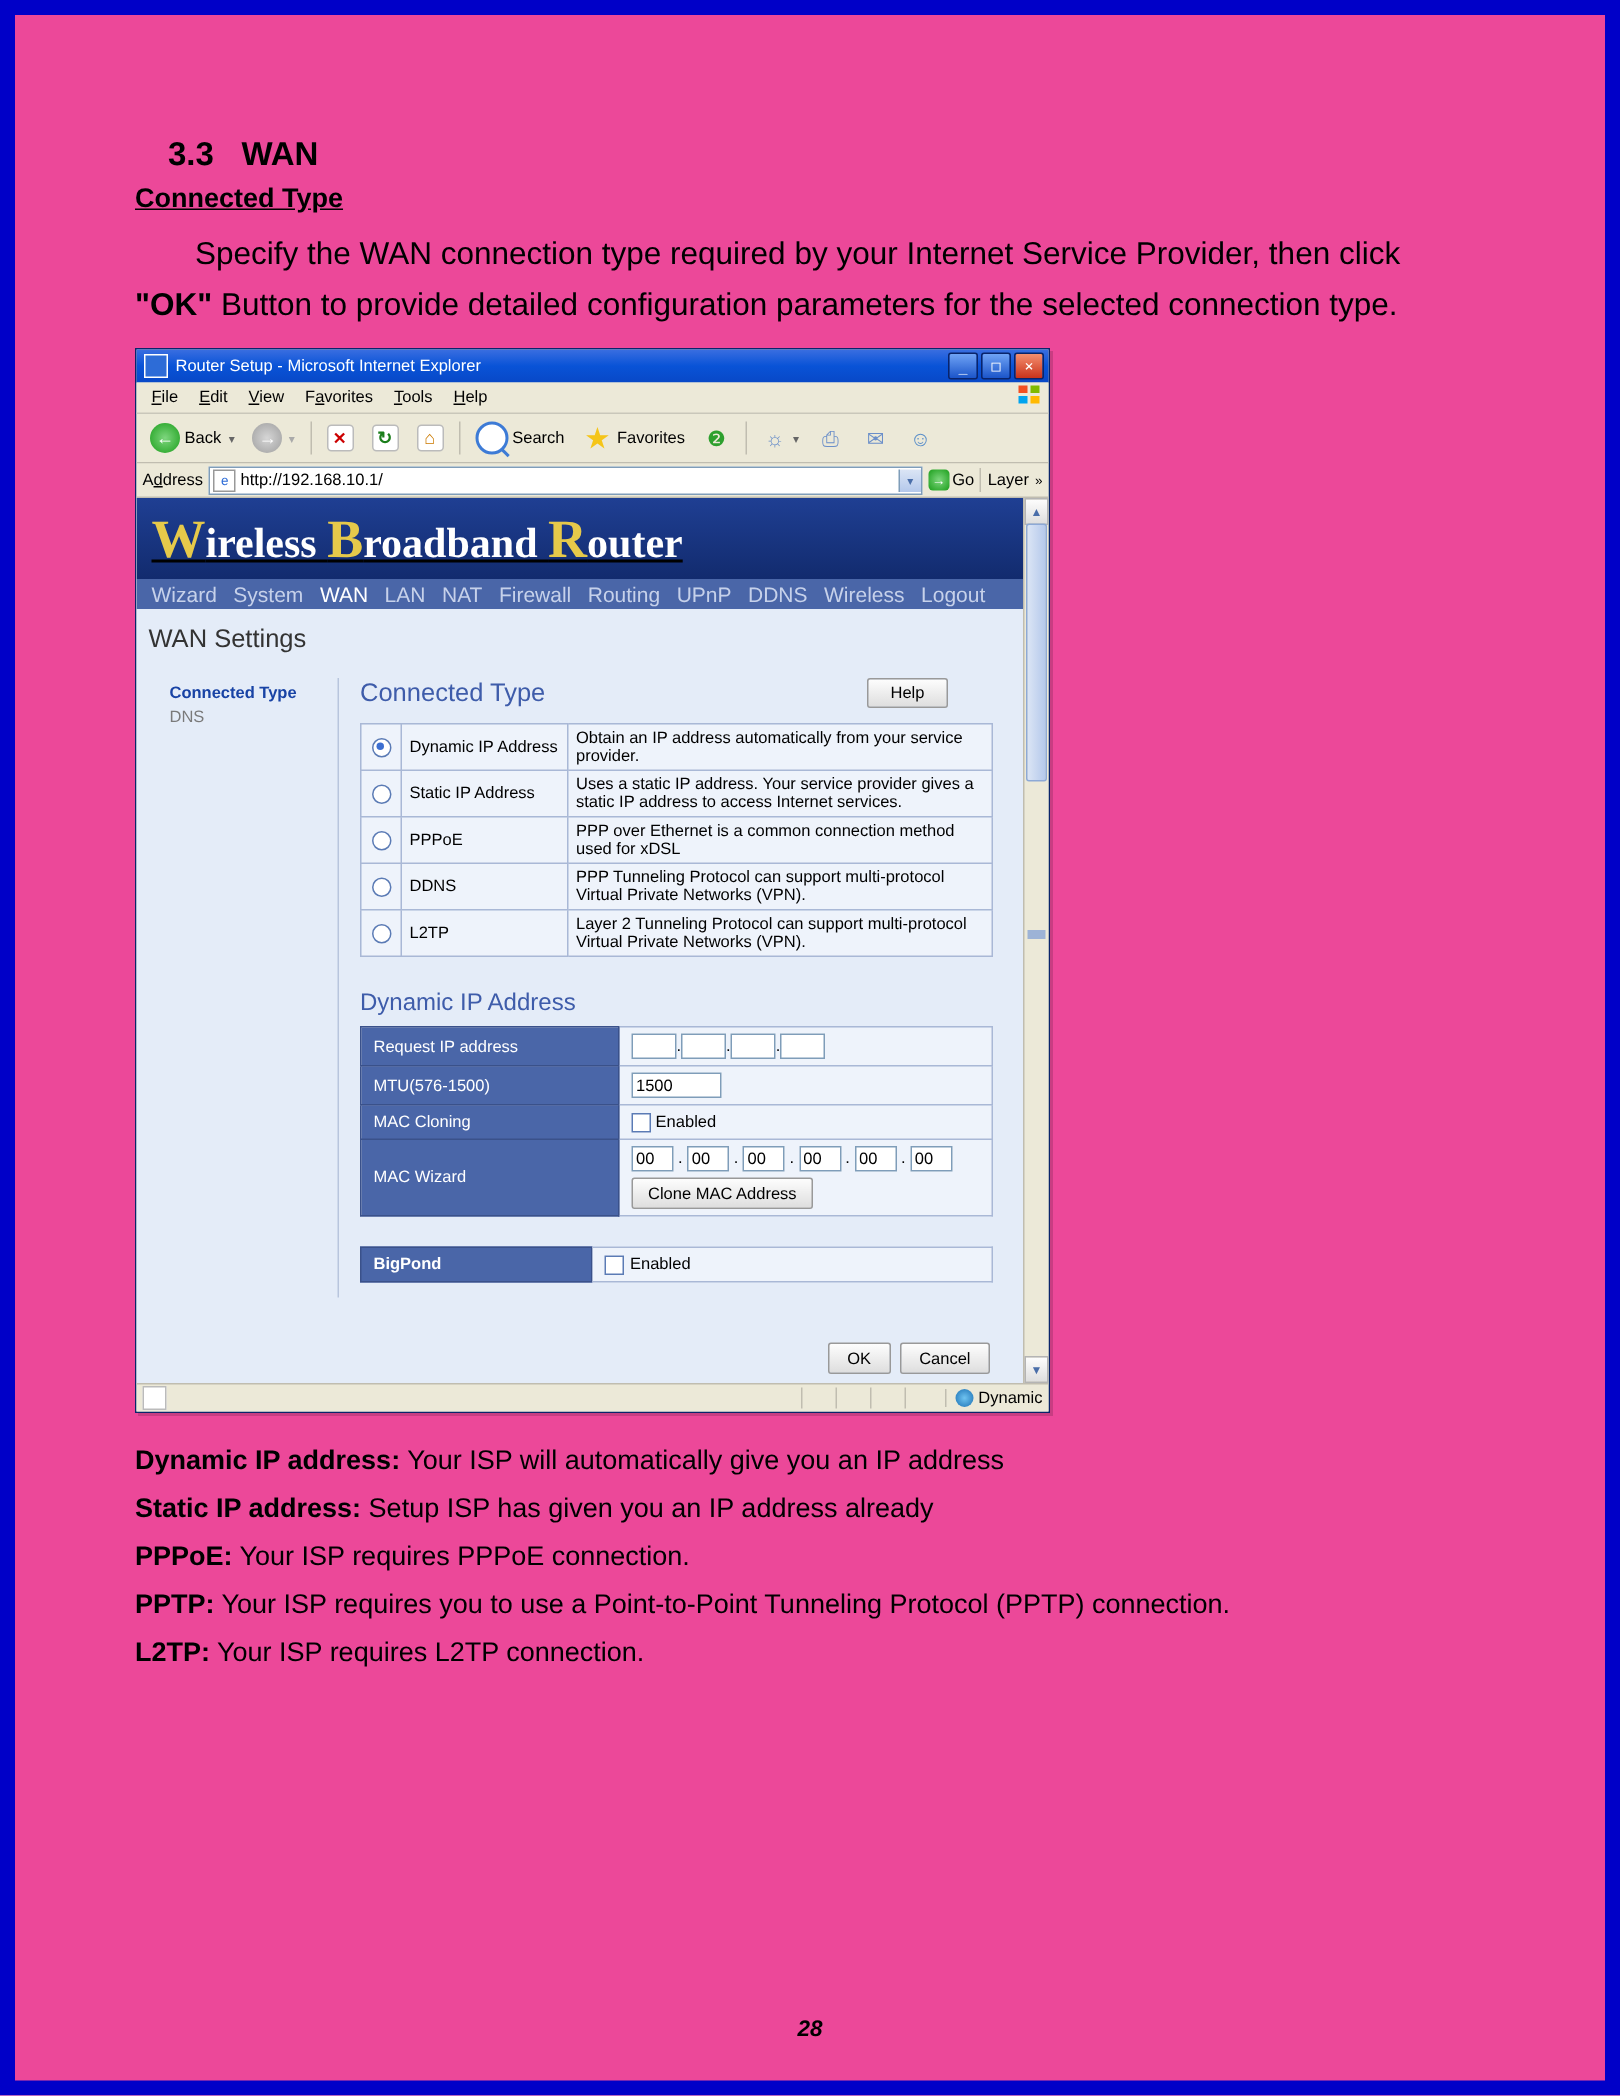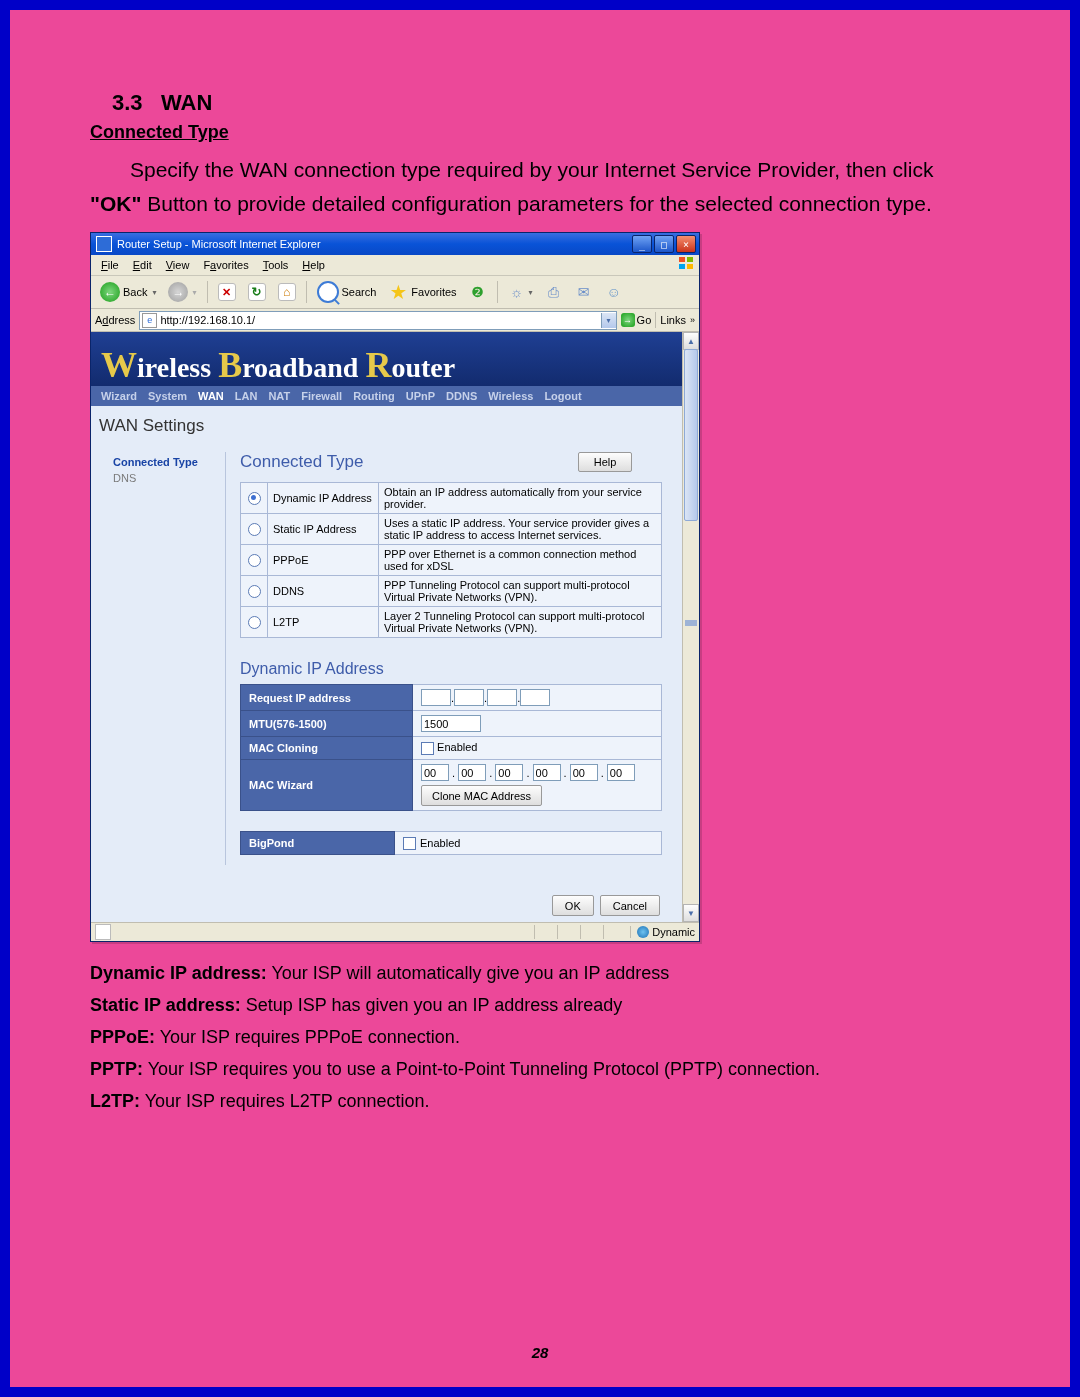--- a/index.html
+++ b/index.html
@@ -66,25 +66,25 @@
   .go-ico{width:14px;height:14px;background:radial-gradient(#7ed67e,#1a9e1a);border-radius:3px;display:flex;align-items:center;justify-content:center;color:#fff;font-size:9px;}
   .content-row{display:flex;}
   .content-area{flex:1;background:#e4ecf8;position:relative;height:590px;overflow:hidden;}
   .vscroll{width:16px;background:#ece9d8;border-left:1px solid #c0bdb0;position:relative;}
   .vscroll .arrow{height:16px;background:linear-gradient(#fdfdfd,#dedede);border:1px solid #b4b4b4;display:flex;align-items:center;justify-content:center;font-size:8px;color:#4a6ea9;}
   .vscroll .thumb{position:absolute;top:17px;height:170px;left:1px;right:1px;background:linear-gradient(90deg,#dbe5f5,#b4c8eb);border:1px solid #8da9d6;border-radius:2px;}
   .vscroll .arrow.bottom{position:absolute;bottom:0;left:0;right:0;}
   .vscroll .marker{position:absolute;left:2px;right:2px;height:6px;background:#9db3d6;top:288px;}
 
   
-  .banner{height:54px;background:linear-gradient(#1f3f93,#122b6e);display:flex;align-items:flex-end;padding-left:10px;}
+  .banner{height:54px;background:linear-gradient(#1f3f93,#122b6e);display:flex;align-items:center;padding-left:10px;text-decoration:underline;}
   .banner-txt{font-family:Georgia,serif;font-size:28px;color:#fff;font-weight:bold;}
   .banner-txt .big{font-size:36px;color:#e6c94a;}
   .navstrip{height:20px;background:#4a66a8;display:flex;align-items:center;gap:1px;padding:0 5px;}
-  .navstrip span{font-size:11px;color:#c6d1ea;padding:2px 5px;font-weight:bold;}
+  .navstrip span{font-size:14px;color:#c6d1ea;padding:2px 5px;font-weight:normal;}
   .navstrip span.active{color:#fff;}
   .page-title{font-family:Arial;font-size:17px;color:#333;padding:10px 8px;font-weight:normal;}
 
   .main-cols{display:flex;align-items:flex-start;}
   .sidenav{width:112px;padding:10px 0 0 22px;font-size:11px;}
   .sidenav .sn-active{color:#1843a5;font-weight:bold;}
   .sidenav .sn{color:#7a7a7a;margin-top:4px;}
   .vline{width:1px;background:#b8c5dd;margin-top:6px;align-self:stretch;}
   .maincol{flex:1;padding:6px 20px 10px 14px;}
   .sect-hdr{display:flex;align-items:center;}
@@ -94,21 +94,21 @@
   .opt-table{width:100%;border-collapse:collapse;margin-top:10px;font-size:11px;}
   .opt-table td{border:1px solid #a9b8d6;padding:3px 5px;vertical-align:middle;background:#eef3fb;}
   .opt-table td.rcell{width:16px;text-align:center;}
   .opt-table td.lbl{width:100px;color:#000;}
   .opt-table td.desc{color:#000;}
   .radio{width:11px;height:11px;border:1px solid #5b7bb5;border-radius:50%;display:inline-block;vertical-align:middle;position:relative;background:#fff;}
   .radio.sel::after{content:"";position:absolute;left:2px;top:2px;width:5px;height:5px;background:#3d6fd1;border-radius:50%;}
 
   .sect2{font-family:Arial;font-size:16px;color:#3e5caa;font-weight:normal;margin:22px 0 6px 0;}
   .form-table{width:100%;border-collapse:collapse;font-size:11px;}
-  .form-table td.flabel{background:#4a66a8;color:#fff;font-weight:bold;padding:5px 8px;width:155px;border:1px solid #3a518a;}
+  .form-table td.flabel{background:#4a66a8;color:#fff;font-weight:normal;padding:5px 8px;width:155px;border:1px solid #3a518a;}
   .form-table td.fval{background:#eef3fb;border:1px solid #a9b8d6;padding:4px 8px;}
   .txt{height:15px;border:1px solid #7f9db9;background:#fff;font-size:11px;padding:0 2px;}
   .txt.ip{width:24px;text-align:left;}
   .txt.mtu{width:54px;}
   .txt.mac{width:22px;}
   .chk{width:11px;height:11px;border:1px solid #5b7bb5;display:inline-block;vertical-align:middle;background:#fff;}
   .clone-btn{height:19px;padding:0 10px;background:linear-gradient(#fdfdfd,#dedede);border:1px solid #999;border-radius:2px;font-size:11px;margin-top:4px;display:inline-flex;align-items:center;}
 
   .bp-row{display:flex;margin-top:20px;font-size:11px;}
   .bp-lbl{background:#4a66a8;color:#fff;font-weight:bold;padding:5px 8px;width:155px;border:1px solid #3a518a;box-sizing:border-box;}
@@ -220,21 +220,21 @@
       <div class="addr-field">
         <span style="width:13px;height:13px;border:1px solid #999;background:#fff;display:flex;align-items:center;justify-content:center;font-size:9px;color:#2d6cd7;">e</span>
         <span>http://192.168.10.1/</span>
         <div class="dd">▾</div>
       </div>
       <div class="go-btn">
           <span class="go-ico">→</span>
           <span>Go</span>
         </div>
       <div style="width:1px;height:16px;background:#c0bdb0;"></div>
-      <span>Links</span>
+      <span>Layer</span>
       <span style="font-size:9px;">»</span>
     </div>
 
     <div class="content-row">
       <div class="content-area">
         <div class="banner">
           <div class="banner-txt">
             <span class="big">W</span><span>ireless </span><span class="big">B</span><span>roadband </span><span class="big">R</span><span>outer</span>
           </div>
         </div>

